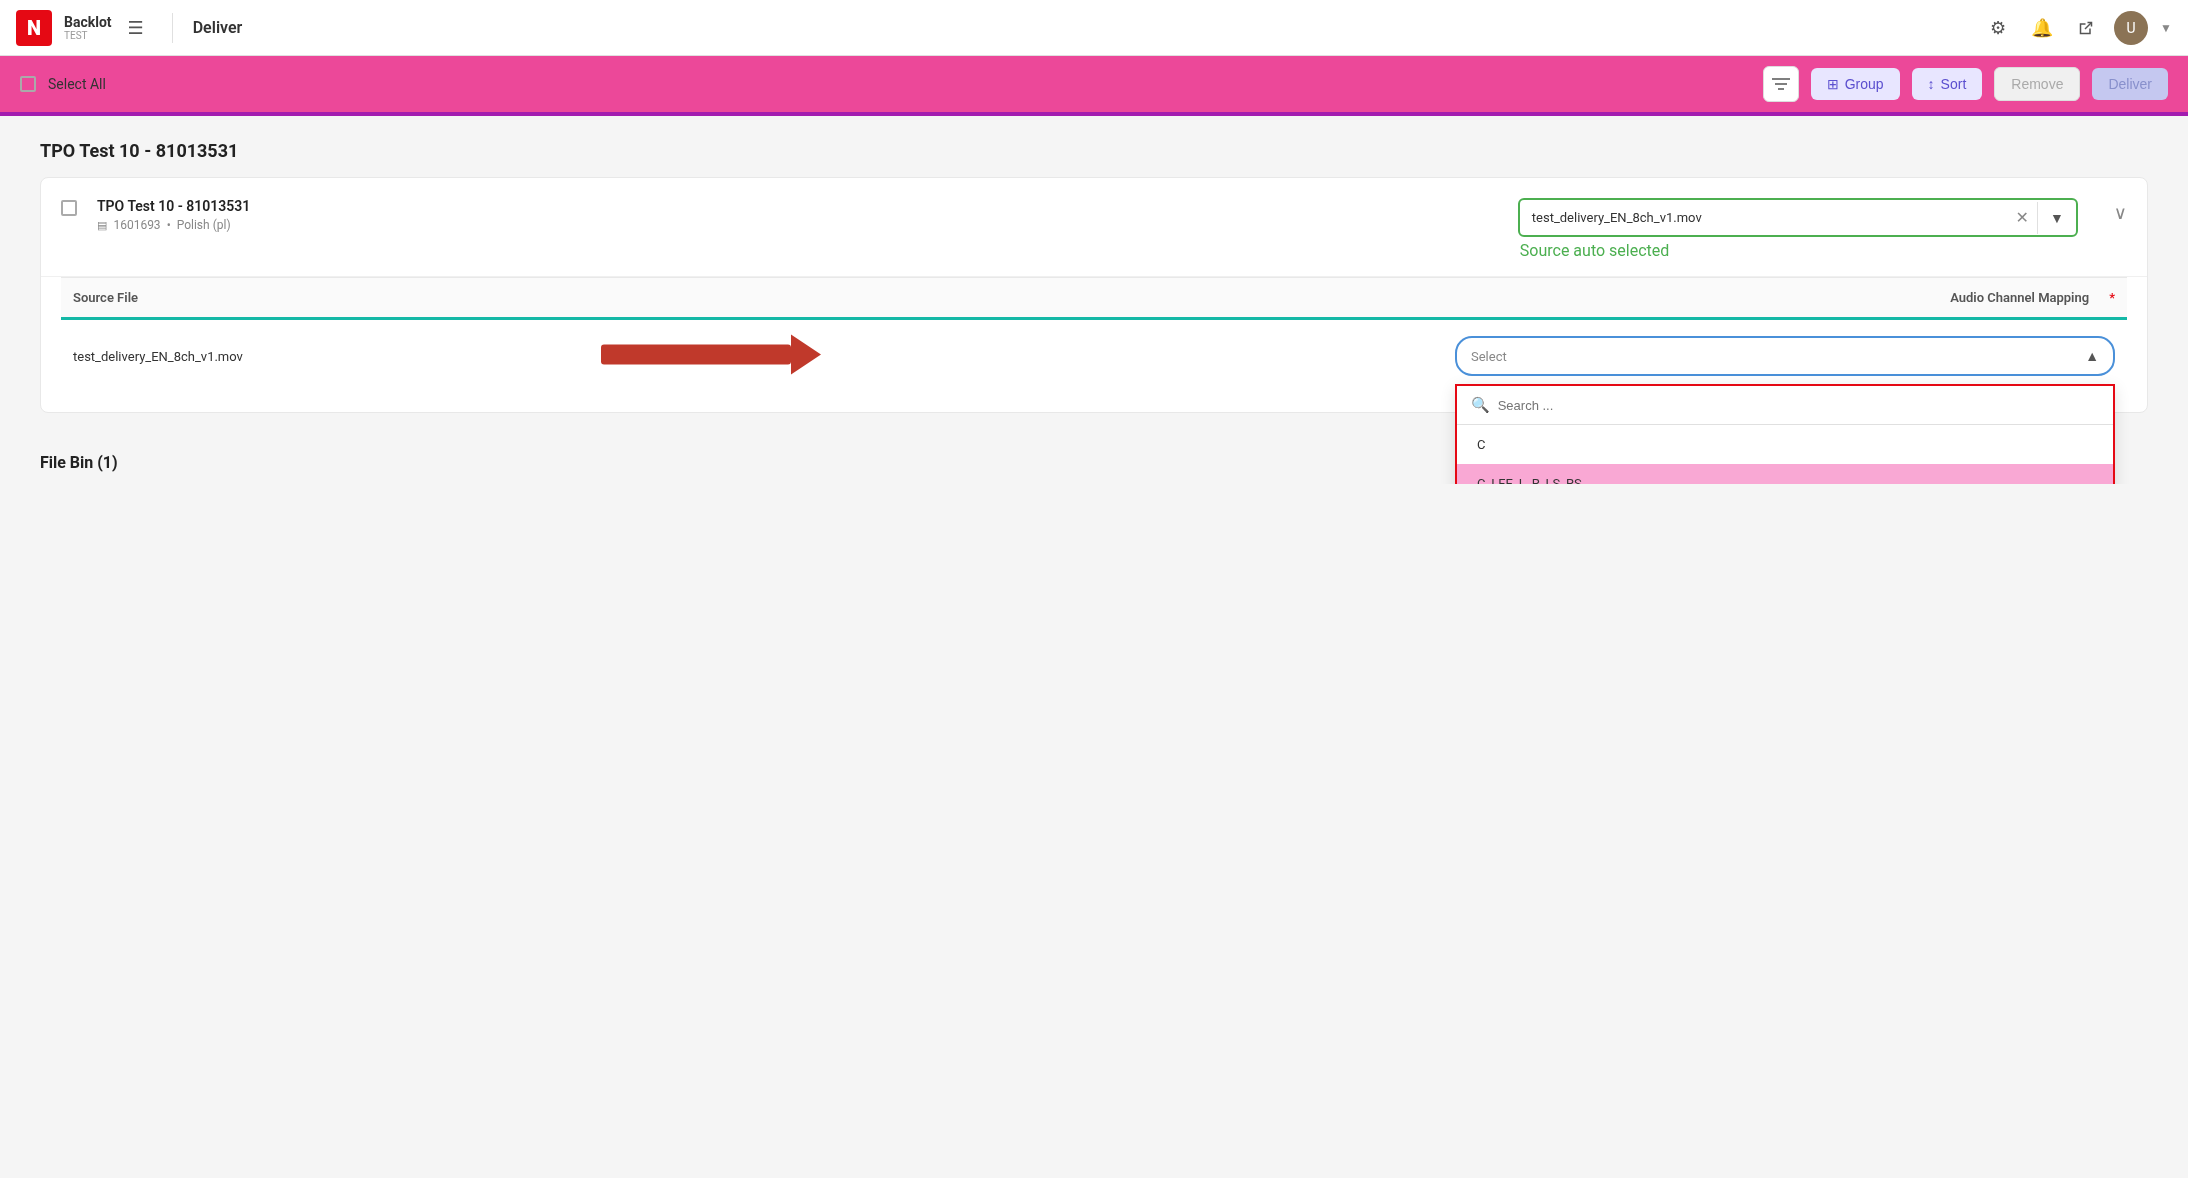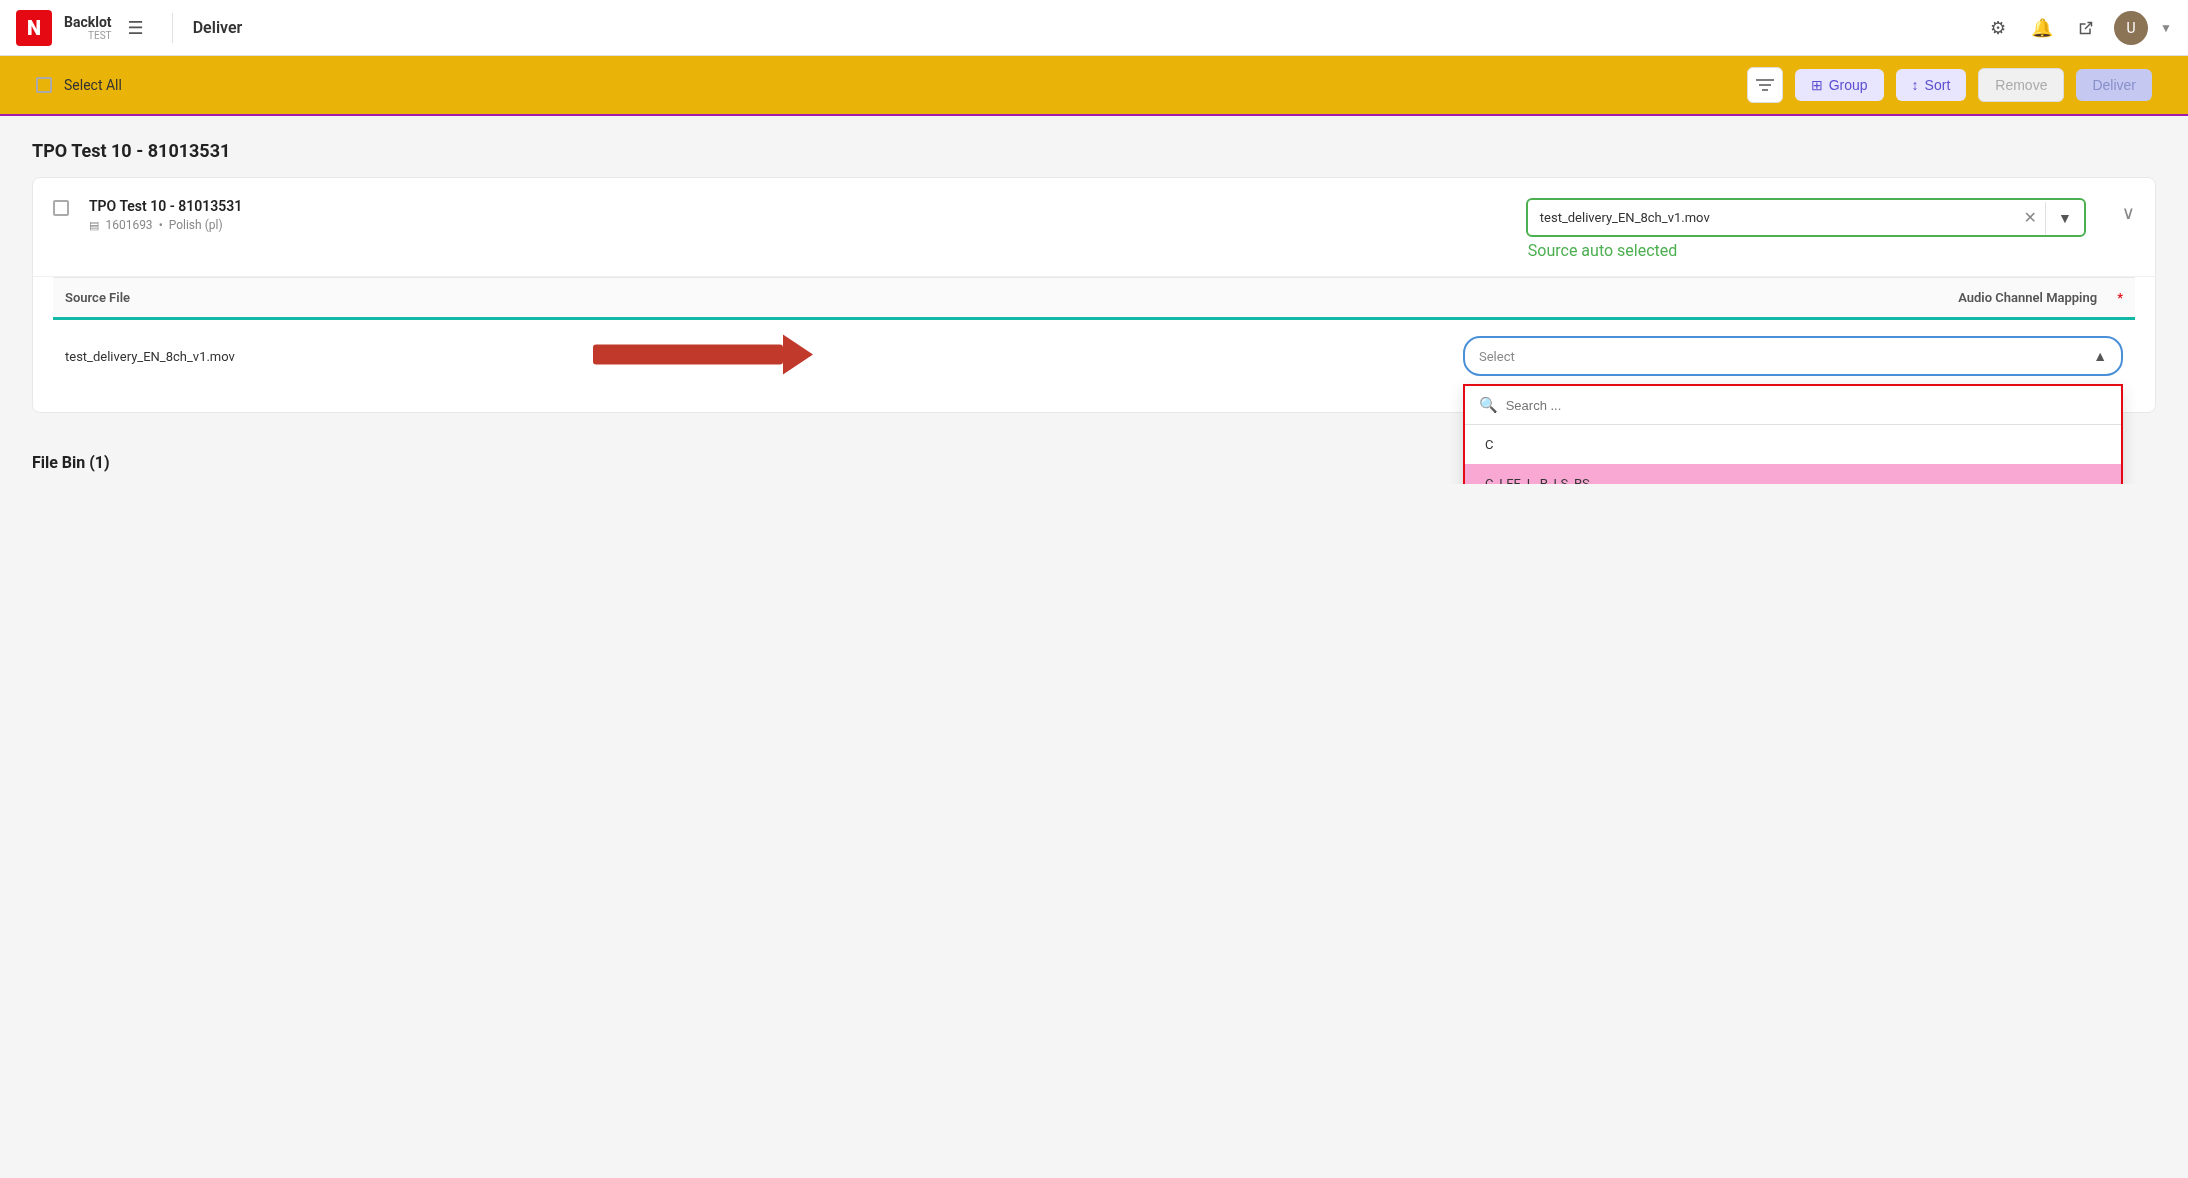--- a/index.html
+++ b/index.html
@@ -8,53 +8,53 @@
     
     .top-nav {
       display: flex; align-items: center; background: #fff; border-bottom: 1px solid #e0e0e0;
       height: 56px; padding: 0 16px; gap: 12px;
     }
     .logo-box {
       background: #e50914; width: 36px; height: 36px; border-radius: 4px;
       display: flex; align-items: center; justify-content: center;
       color: white; font-weight: 900; font-size: 20px;
     }
-    .app-title { display: flex; flex-direction: column; text-align: right; }
+    .app-title { display: flex; flex-direction: column; }
     .app-title-main { font-weight: 700; font-size: 14px; }
     .app-title-sub { font-size: 10px; color: #999; }
     .hamburger { font-size: 18px; color: #555; cursor: pointer; padding: 4px; margin-right: 4px; }
     .nav-divider { width: 1px; height: 30px; background: #e0e0e0; margin: 0 8px; }
     .deliver-label { font-size: 16px; font-weight: 600; color: #333; }
     .nav-spacer { flex: 1; }
     .nav-icon { width: 32px; height: 32px; display: flex; align-items: center; justify-content: center; cursor: pointer; color: #555; font-size: 18px; }
     .avatar { width: 34px; height: 34px; border-radius: 50%; background: #8b7355; overflow: hidden; display: flex; align-items: center; justify-content: center; color: white; font-size: 14px; }
 
     
     .toolbar {
-      display: flex; align-items: center; background: #eab308; border-bottom: 2px solid #a21caf;
-      height: 60px; padding: 0 36px; gap: 12px;
+      display: flex; align-items: center; background: #ec4899; border-bottom: 4px solid #a21caf;
+      height: 60px; padding: 0 20px; gap: 12px;
     }
     .select-all-checkbox { width: 16px; height: 16px; border: 2px solid #aaa; border-radius: 2px; cursor: pointer; }
     .select-all-label { font-size: 14px; color: #333; cursor: pointer; }
     .toolbar-spacer { flex: 1; }
     .filter-icon-btn {
       width: 36px; height: 36px; border: 1px solid #ddd; border-radius: 6px; background: #fff;
       display: flex; align-items: center; justify-content: center; cursor: pointer; color: #555;
     }
     .toolbar-btn {
       display: flex; align-items: center; gap: 6px; padding: 8px 16px; border-radius: 6px;
       font-size: 14px; font-weight: 500; cursor: pointer; border: none;
     }
     .btn-group { background: #e8e6ff; color: #5b4fcf; }
     .btn-sort { background: #e8e6ff; color: #5b4fcf; }
     .btn-remove { background: #f0f0f0; color: #aaa; border: 1px solid #ddd; }
     .btn-deliver { background: #c5c8f0; color: #8890cc; }
 
     
-    .main { padding: 24px 32px 0; }
+    .main { padding: 24px 40px 0; }
     .section-title { font-size: 18px; font-weight: 700; color: #222; margin-bottom: 16px; }
 
     
     .card {
       background: #fff; border-radius: 8px; border: 1px solid #e8e8e8;
       margin-bottom: 16px; overflow: visible; position: relative;
     }
     .card-header {
       display: flex; align-items: flex-start; padding: 20px 20px 16px;
       border-bottom: 1px solid #f0f0f0; gap: 20px;

